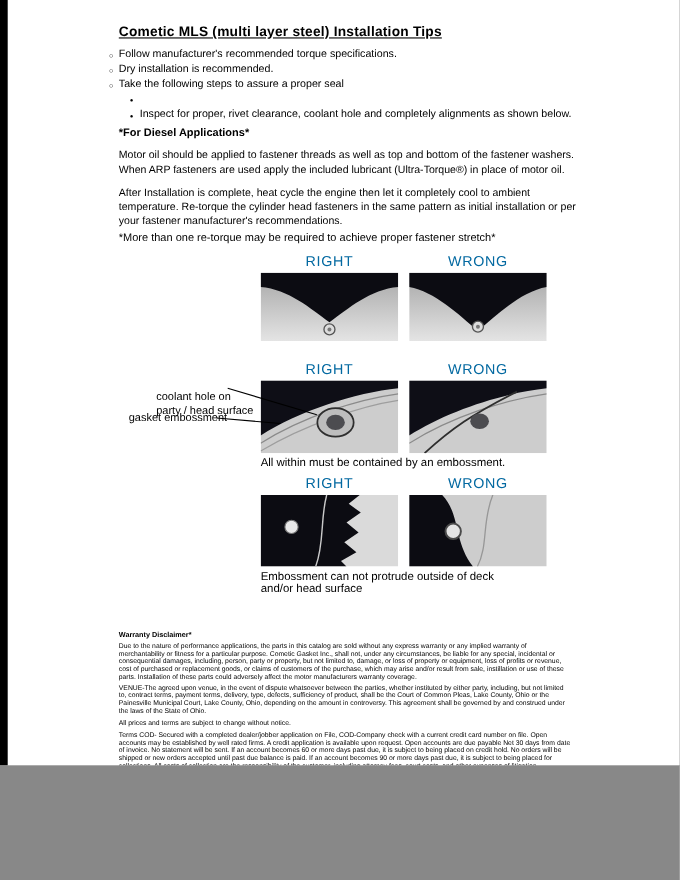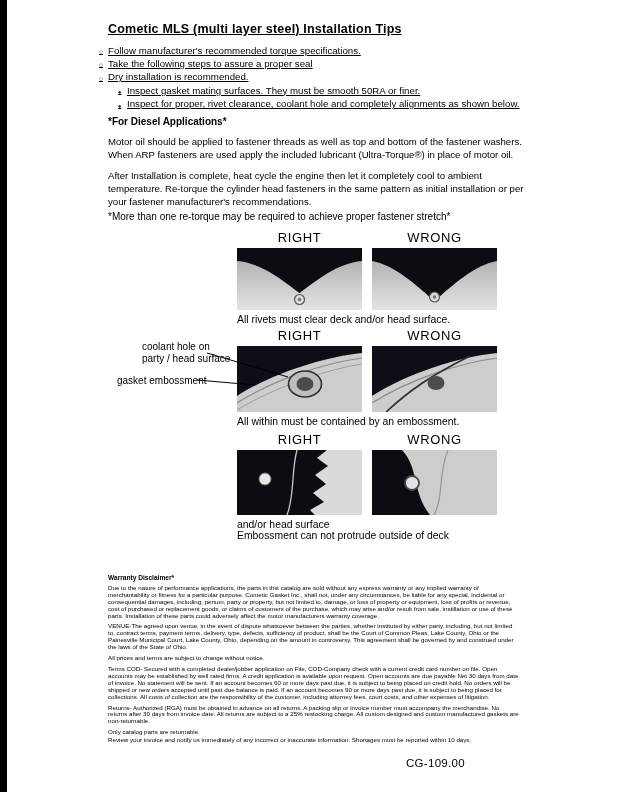--- a/index.html
+++ b/index.html
@@ -1,52 +1,52 @@
 <!DOCTYPE html>
 <html><head>
 <meta charset="utf-8">
 <style>
   * { margin:0; padding:0; box-sizing:border-box; }
   html,body { background:#888; }
   .page {
-    position:relative; width:618px; height:800px; margin:0 auto;
+    position:relative; width:618px; height:696px; margin:0 auto;
     background:#ffffff; font-family:"Liberation Sans", sans-serif; color:#000;
     overflow:hidden;
   }
   .left-bar { position:absolute; left:0; top:0; width:7px; height:792px; background:#000; }
 
   .title {
     position:absolute; left:108px; top:22px;
     font-size:12.5px; font-weight:bold; text-decoration:underline; letter-spacing:0.2px;
   }
 
   .bullets { position:absolute; left:99px; top:44px; font-size:9.7px; line-height:12.4px; }
-  .b { display:flex; align-items:center;text-decoration:underline; }
+  .b { display:flex; align-items:flex-start; }
   .m1 { width:9px; flex:0 0 9px; }
   .m1::before { content:"○"; font-size:6.5px; position:relative; top:1px; }
   .sub { margin-left:19px; }
   .m2 { width:9px; flex:0 0 9px; }
   .m2::before { content:"●"; font-size:5.5px; position:relative; top:1px; }
 
   .diesel-heading { position:absolute; left:108px; top:116px; font-size:10px; font-weight:bold; }
   .para { position:absolute; left:108px; width:428px; font-size:9.6px; line-height:13px; }
   .para1 { top:135px; }
   .para2 { top:169px; }
   .note { position:absolute; left:108px; top:211px; font-size:10px; }
 
   .diagram-row { position:absolute; left:237px; width:260px; }
   .row1 { top:230px; } .row2 { top:328px; } .row3 { top:432px; }
   .row-headers { display:flex; gap:10px; margin-bottom:3px; }
-  .row-headers .hd { width:125px; text-align:center; font-size:13px; letter-spacing:0.6px; color:#000000; }
+  .row-headers .hd { width:125px; text-align:center; font-size:13px; letter-spacing:0.6px; color:#0369a1; }
   .row-panels { display:flex; gap:10px; }
   .panel { width:125px; }
   .panel svg { display:block; }
   .row-caption { margin-top:4px; font-size:10.4px; }
 
-  .ann-coolant { position:absolute; left:142px; top:341px; font-size:10px; line-height:11.5px; }
+  .ann-coolant { position:absolute; left:142px; top:356px; font-size:10px; line-height:11.5px; }
   .ann-emboss  { position:absolute; left:117px; top:375px; font-size:10px; }
   .ann-lines { position:absolute; left:195px; top:347px; pointer-events:none; }
 
   .warranty { position:absolute; left:108px; top:575px; width:412px; font-size:6.2px; line-height:6.9px; }
   .warranty .wh { font-size:6.6px; font-weight:bold; margin-bottom:3px; }
   .warranty p { margin-bottom:4px; }
   .warranty p.tight { margin-bottom:0.5px; }
 
   .footer-code { position:absolute; left:406px; top:757px; font-size:11.5px; letter-spacing:0.3px; }
 </style>
@@ -58,29 +58,28 @@
 
   <div class="title">Cometic MLS (multi layer steel) Installation Tips</div>
 
   <div class="bullets">
     <div class="b">
         <span class="m1"></span>
         <span>Follow manufacturer's recommended torque specifications.</span>
       </div>
     <div class="b">
         <span class="m1"></span>
-        <span>Take the following steps to assure a proper seal</span>
+        <span>Dry installation is recommended.</span>
       </div>
     <div class="b">
         <span class="m1"></span>
-        <span>Dry installation is recommended.</span>
+        <span>Take the following steps to assure a proper seal</span>
       </div>
     <div class="b sub">
         <span class="m2"></span>
-        <span>Inspect gasket mating surfaces.  They must be smooth 50RA or finer.</span>
       </div>
     <div class="b sub">
         <span class="m2"></span>
         <span>Inspect for proper, rivet clearance, coolant hole and completely alignments as shown below.</span>
       </div>
   </div>
 
   <div class="diesel-heading">*For Diesel Applications*</div>
   <div class="para para1">Motor oil should be applied to fastener threads as well as top and bottom of the fastener washers. When ARP fasteners are used apply the included lubricant (Ultra-Torque®) in place of motor oil.</div>
   <div class="para para2">After Installation is complete, heat cycle the engine then let it completely cool to ambient temperature. Re-torque the cylinder head fasteners in the same pattern as initial installation or per your fastener manufacturer's recommendations.</div>
@@ -114,21 +113,20 @@
                 <stop offset="1" stop-color="#e4e4e4"></stop>
             </linearGradient>
           </defs>
           <rect width="125" height="62" fill="url(#g1b)"></rect>
           <path d="M0,0 H125 V13 C102,17 80,38 62.5,53 C45,38 23,17 0,13 Z" fill="#0c0c12"></path>
           <circle cx="62.5" cy="49" r="5" fill="#dcdcdc" stroke="#555" stroke-width="1.2"></circle>
           <circle cx="62.5" cy="49" r="1.8" fill="#777"></circle>
         </svg>
       </div>
     </div>
-    <div class="row-caption">All rivets must clear deck and/or head surface.</div>
   </div>
 
   <div class="diagram-row row2">
     <div class="row-headers">
       <div class="hd">RIGHT</div>
       <div class="hd">WRONG</div>
     </div>
     <div class="row-panels">
       <div class="panel">
         <svg viewBox="0 0 125 66" width="125" height="66">
@@ -180,22 +178,22 @@
       <div class="panel">
         <svg viewBox="0 0 125 65" width="125" height="65">
           <rect width="125" height="65" fill="#cdcdcd"></rect>
           <path d="M0,0 H30 C47,18 40,42 58,65 H0 Z" fill="#0c0c12"></path>
           <path d="M76,0 C66,24 72,46 62,65" stroke="#979797" stroke-width="1.2" fill="none"></path>
           <circle cx="40" cy="33" r="7" fill="#e4e4e4" stroke="#4a4a4a" stroke-width="1.8"></circle>
         </svg>
       </div>
     </div>
     <div class="row-caption">
+      <div>Embossment can not protrude outside of deck</div>
       <div>and/or head surface</div>
-      <div>Embossment can not protrude outside of deck</div>
     </div>
   </div>
 
   <div class="warranty">
     <div class="wh">Warranty Disclaimer*</div>
     <p>Due to the nature of performance applications, the parts in this catalog are sold without any express warranty or any implied warranty of merchantability or fitness for a particular purpose.  Cometic Gasket Inc., shall not, under any circumstances, be liable for any special, incidental or consequential damages, including, person, party or property, but not limited to, damage, or loss of property or equipment, loss of profits or revenue, cost of purchased or replacement goods, or claims of customers of the purchase, which may arise and/or result from sale, instillation or use of these parts.  Installation of these parts could adversely affect the motor manufacturers warranty coverage.</p>
     <p>VENUE-The agreed upon venue, in the event of dispute whatsoever between the parties, whether instituted by either party, including, but not limited to, contract terms, payment terms, delivery, type, defects, sufficiency of product, shall be the Court of Common Pleas, Lake County, Ohio or the Painesville Municipal Court, Lake County, Ohio, depending on the amount in controversy.  This agreement shall be governed by and construed under the laws of the State of Ohio.</p>
     <p>All prices and terms are subject to change without notice.</p>
     <p>Terms COD- Secured with a completed dealer/jobber application on File, COD-Company check with a current credit card number on file.  Open accounts may be established by well rated firms.  A credit application is available upon request.  Open accounts are due payable Net 30 days from date of invoice.  No statement will be sent.  If an account becomes 60 or more days past due, it is subject to being placed on credit hold.  No orders will be shipped or new orders accepted until past due balance is paid.  If an account becomes 90 or more days past due, it is subject to being placed for collections.  All costs of collection are the responsibility of the customer, including attorney fees, court costs, and other expenses of litigation.</p>
     <p>Returns- Authorized (RGA) must be obtained in advance on all returns.  A packing slip or invoice number must accompany the merchandise.  No returns after 30 days from invoice date.  All returns are subject to a 25% restocking charge.  All custom designed and custom manufactured gaskets are non-returnable.</p>

